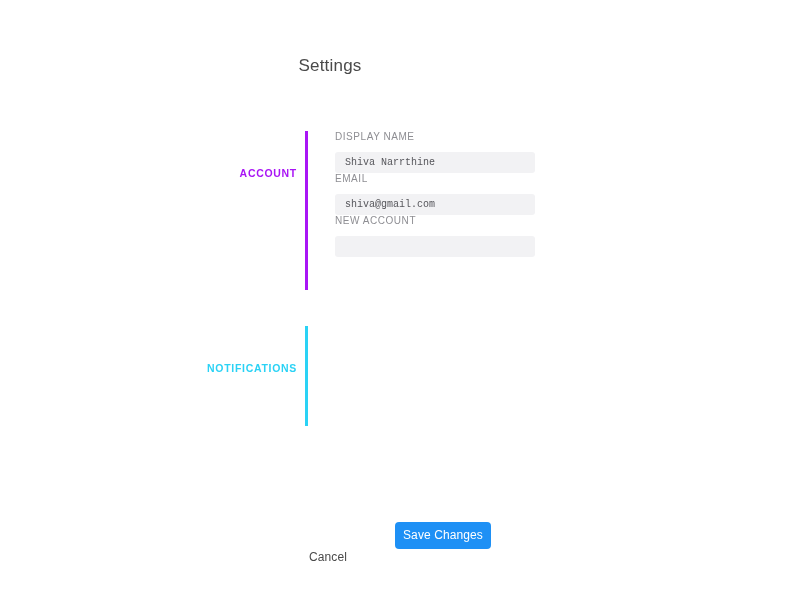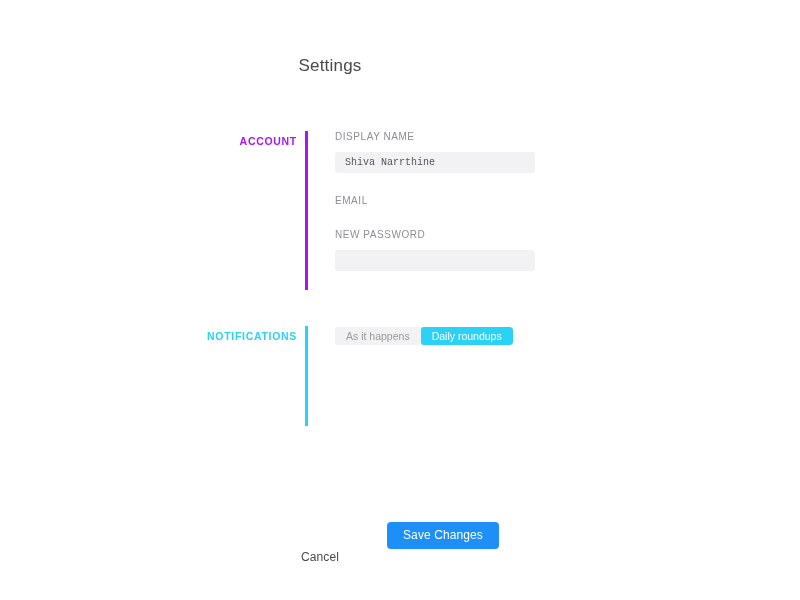--- a/index.html
+++ b/index.html
@@ -38,20 +38,21 @@
     align-items: stretch;
   }
   .section-account { top: 131px; }
   .section-notifications { top: 326px; }
 
   .section-label-col {
     width: 297px;
     text-align: right;
     padding-right: 0;
     flex: 0 0 297px;
+    margin-top: 32px;
   }
   .section-label {
     font-size: 10.5px;
     font-weight: 700;
     letter-spacing: 0.7px;
     line-height: 12px;
     display: inline-block;
     padding-top: 2px;
   }
   .label-account { color: #a915f5; }
@@ -73,21 +74,21 @@
   }
 
   .section-content {
     flex: 1 1 auto;
     margin-left: 27px;
     padding-top: 0;
   }
 
   
   .field { margin-bottom: 0; }
-  .field + .field { margin-top: 22px; }
+  .field + .field { }
 
   .field-label {
     font-size: 10px;
     font-weight: 400;
     letter-spacing: 0.55px;
     color: #8e8e93;
     line-height: 12px;
     margin-bottom: 9px;
     text-transform: none;
   }
@@ -157,21 +158,21 @@
     margin-top: 43px;
   }
   .save-button {
     font-size: 12px;
     color: #ffffff;
     background: #1e90f5;
     border: none;
     border-radius: 4px;
     font-family: "Liberation Sans", sans-serif;
     cursor: pointer;
-    padding: 0 16px;
+    padding: 0 8px;
     height: 27px;
     line-height: 27px;
     letter-spacing: 0.1px;
   }
 </style>
 </head>
 <body>
 
 <div class="page-title">Settings</div>
 
@@ -182,43 +183,40 @@
   <div class="accent-bar bar-account"></div>
   <div class="section-content">
 
     <div class="field">
       <div class="field-label">DISPLAY NAME</div>
       <input class="field-input" type="text" value="Shiva Narrthine" style="">
     </div>
 
     <div class="field">
       <div class="field-label">EMAIL</div>
-    </div>
-
-    <div class="field">
-      <div class="field-label">NEW PASSWORD</div>
+      <input class="field-input" type="text" value="shiva@gmail.com" style="">
+    </div>
+
+    <div class="field">
+      <div class="field-label">NEW ACCOUNT</div>
       <input class="field-input" type="password" value="" style="">
     </div>
 
   </div>
 </div>
 
 <div class="section section-notifications">
   <div class="section-label-col">
     <span class="section-label label-notifications">NOTIFICATIONS</span>
   </div>
   <div class="accent-bar bar-notifications"></div>
   <div class="section-content">
 
 
     <div class="field">
-      <div class="segmented">
-        <button class="segment">As it happens</button>
-        <button class="segment selected">Daily roundups</button>
-      </div>
     </div>
 
   </div>
 </div>
 
 <div class="footer-actions">
   <button class="cancel-button">Cancel</button>
   <button class="save-button">Save Changes</button>
 </div>
 

